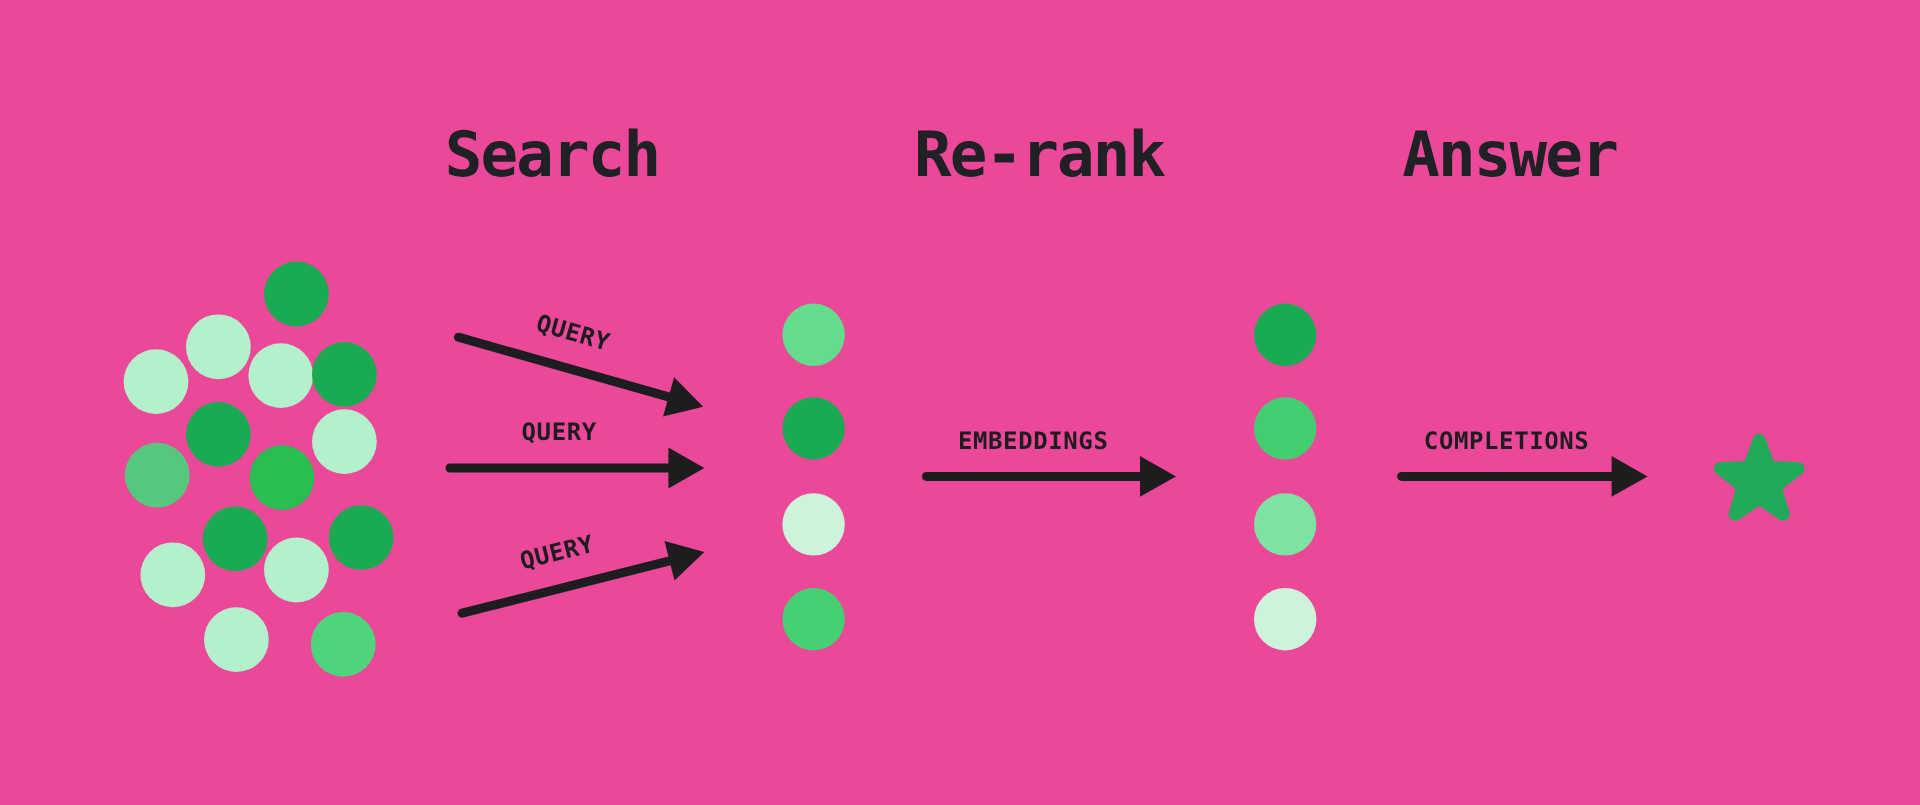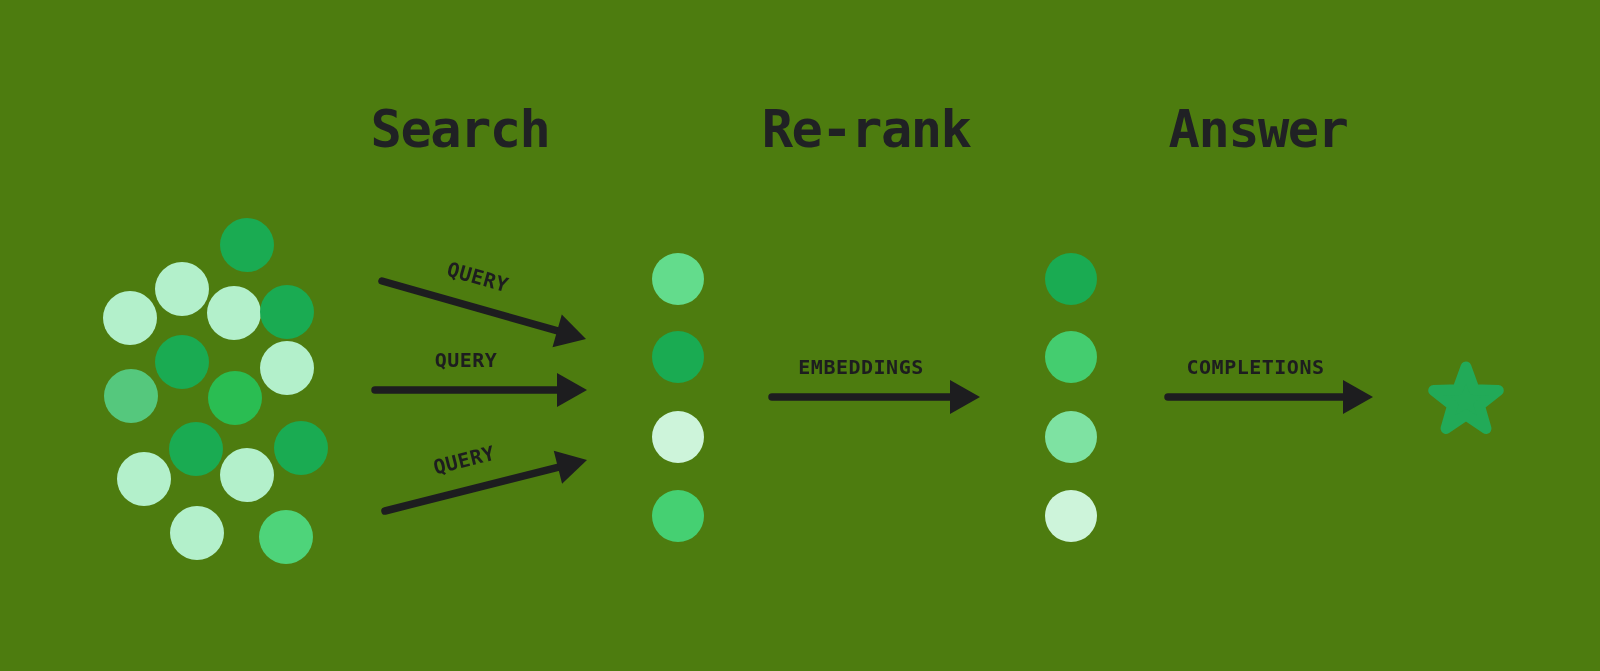--- a/index.html
+++ b/index.html
@@ -8,21 +8,21 @@
     background: #ffffff;
     width: 1600px;
     height: 671px;
     overflow: hidden;
     font-family: "DejaVu Sans Mono", monospace;
   }
   #canvas-wrap {
     position: relative;
     width: 1600px;
     height: 671px;
-    background: #4d7c0f;
+    background: #ec4899;
   }
   svg { display: block; }
   .stage-title {
     font-family: "DejaVu Sans Mono", "Liberation Mono", monospace;
     font-weight: 700;
     font-size: 52px;
     letter-spacing: -1.5px;
     text-anchor: middle;
   }
   .arrow-label {

